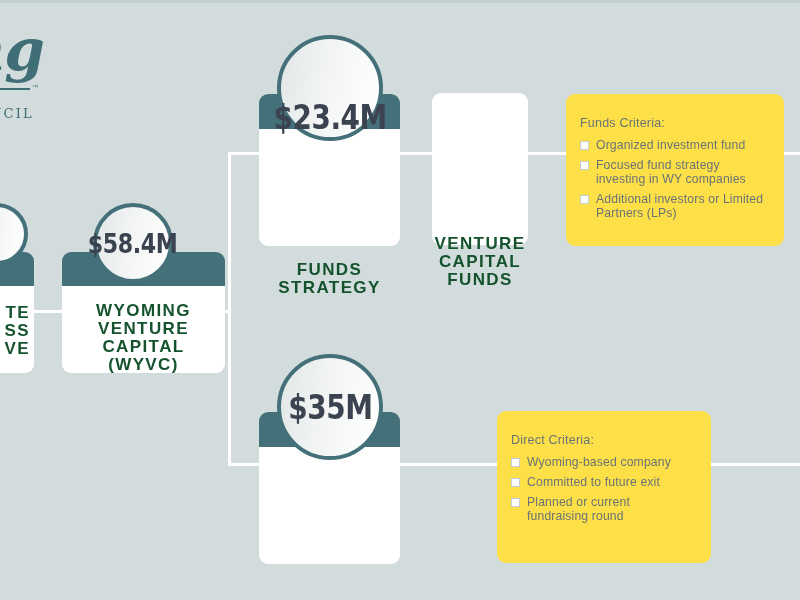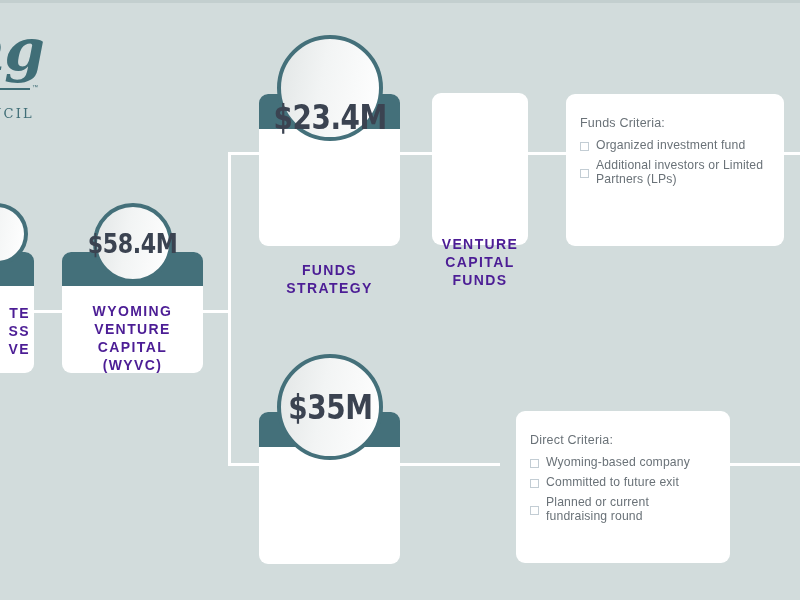--- a/index.html
+++ b/index.html
@@ -87,23 +87,23 @@
     left: 0; top: 0;
     width: 100%;
     background: #44707a;
     border-radius: 9px 9px 0 0;
   }
   .card .title {
     position: absolute;
     left: 0;
     width: 100%;
     text-align: center;
-    color: #4c1d95;
+    color: #14532d;
     font-weight: 700;
-    font-size: 14px;
+    font-size: 17px;
     letter-spacing: 1.4px;
     line-height: 18px;
   }
 
   
   .badge {
     position: absolute;
     border-radius: 50%;
     background: linear-gradient(100deg, #e2e6e6 0%, #f2f4f4 42%, #ffffff 100%);
     border: 4px solid #44707a;
@@ -116,34 +116,34 @@
     font-family: "DejaVu Sans", sans-serif;
     font-weight: 700;
     color: #3b4351;
     letter-spacing: -0.5px;
     transform: scaleX(0.82);
   }
 
   
   .crit-card {
     position: absolute;
-    background: #ffffff;
+    background: #fde047;
     border-radius: 9px;
     z-index: 3;
     padding: 22px 18px 18px 14px;
   }
   .crit-head {
     font-size: 12.5px;
     color: #6a7278;
     margin-bottom: 8px;
     letter-spacing: 0.2px;
   }
   .crit-row {
     display: flex;
-    align-items: center;
+    align-items: flex-start;
     margin-bottom: 6px;
   }
   .cbox {
     flex: 0 0 auto;
     width: 9px; height: 9px;
     border: 1.2px solid #c3cdd4;
     margin-right: 7px;
     margin-top: 3px;
     background: #fff;
   }
@@ -191,21 +191,21 @@
   <div class="title" style="top:52px; text-align:right; padding-right:4px;">
     <div>TE</div>
     <div>SS</div>
     <div>VE</div>
   </div>
 </div>
 <div class="badge" style="left:-34px; top:203px; width:62px; height:62px;">
   <span style="font-size:22px;"></span>
 </div>
 
-<div class="card" style="left:62px; top:252px; width:141px; height:121px;">
+<div class="card" style="left:62px; top:252px; width:163px; height:121px;">
   <div class="headbar" style="height:34px;"></div>
   <div class="title" style="top:50px;">WYOMING<br>VENTURE<br>CAPITAL<br>(WYVC)</div>
 </div>
 <div class="badge" style="left:93px; top:203px; width:80px; height:80px;">
   <span style="font-size:27px;">$58.4M</span>
 </div>
 
 <div class="card" style="left:259px; top:94px; width:141px; height:152px;">
   <div class="headbar" style="height:35px;"></div>
   <div class="title" style="top:167px;">FUNDS<br>STRATEGY</div>
@@ -228,25 +228,29 @@
 
 <div class="crit-card" style="left:566px; top:94px; width:218px; height:152px;">
   <div class="crit-head">Funds Criteria:</div>
 
   <div class="crit-row">
     <span class="cbox"></span>
     <span class="crit-text">Organized investment fund</span>
   </div>
   <div class="crit-row">
     <span class="cbox"></span>
+    <span class="crit-text">Focused fund strategy investing in WY companies</span>
+  </div>
+  <div class="crit-row">
+    <span class="cbox"></span>
     <span class="crit-text">Additional investors or Limited Partners (LPs)</span>
   </div>
 </div>
 
-<div class="crit-card" style="left:516px; top:411px; width:214px; height:152px;">
+<div class="crit-card" style="left:497px; top:411px; width:214px; height:152px;">
   <div class="crit-head">Direct Criteria:</div>
 
   <div class="crit-row">
     <span class="cbox"></span>
     <span class="crit-text">Wyoming-based company</span>
   </div>
   <div class="crit-row">
     <span class="cbox"></span>
     <span class="crit-text">Committed to future exit</span>
   </div>

